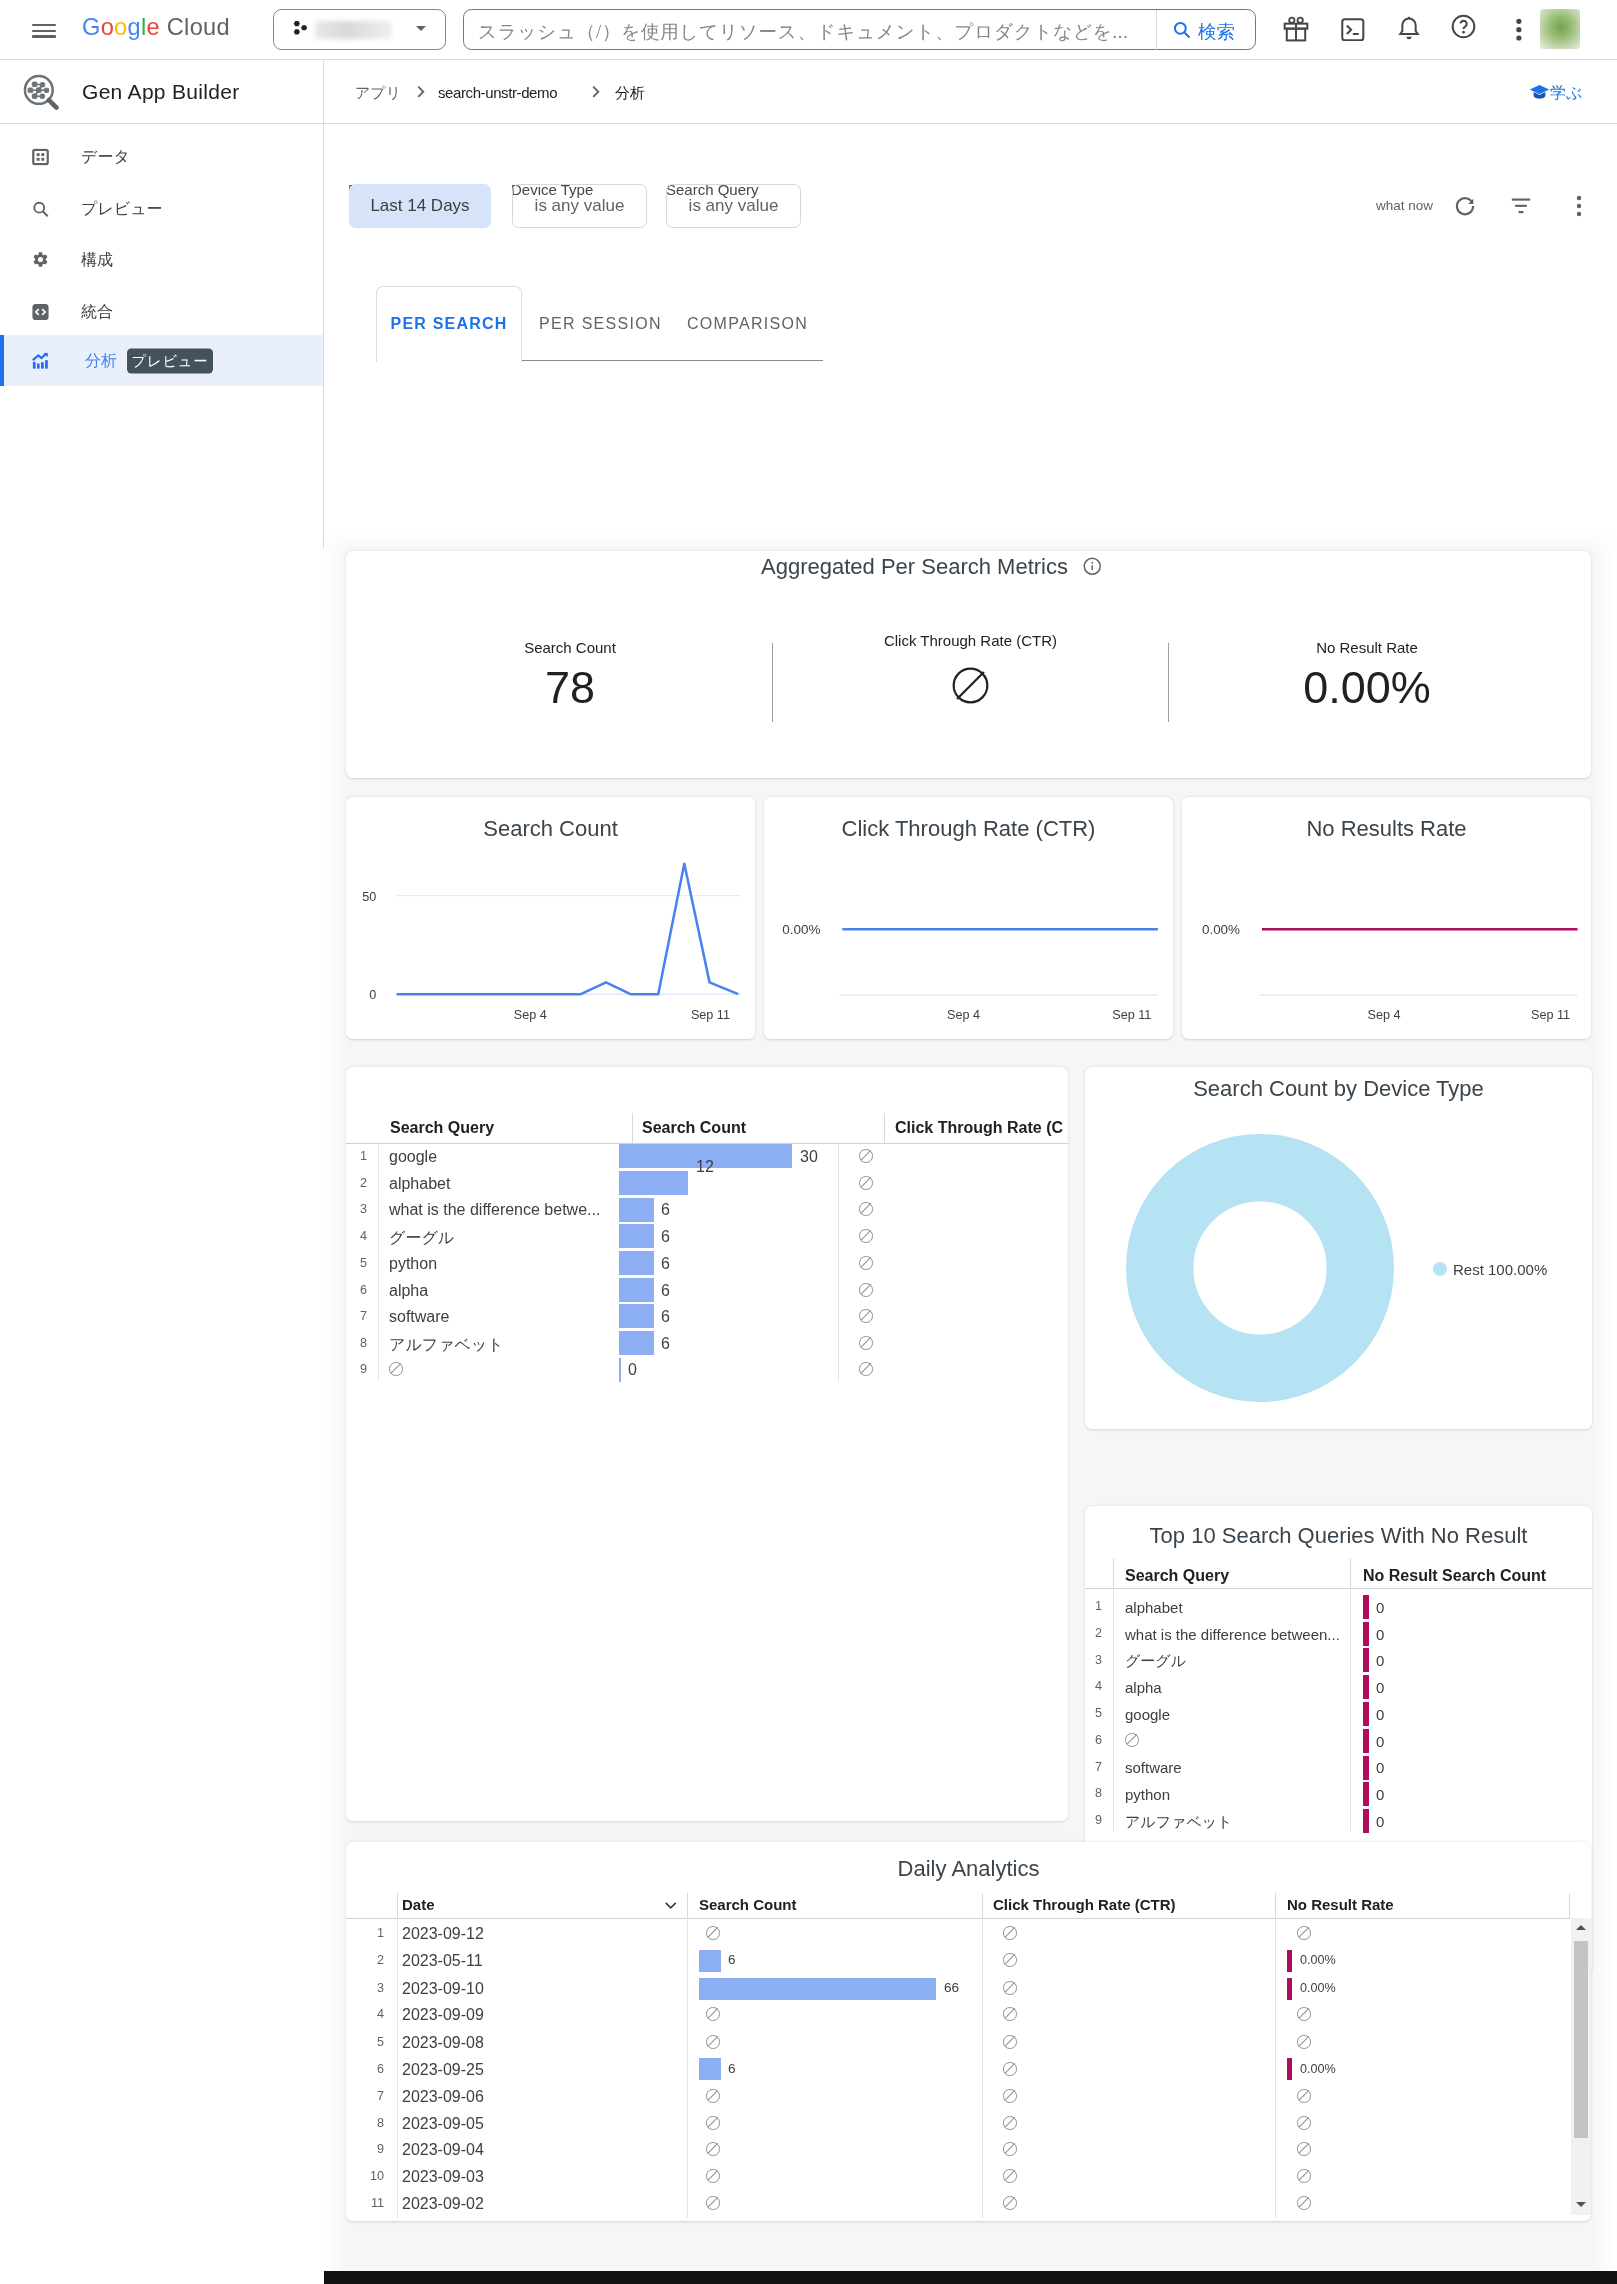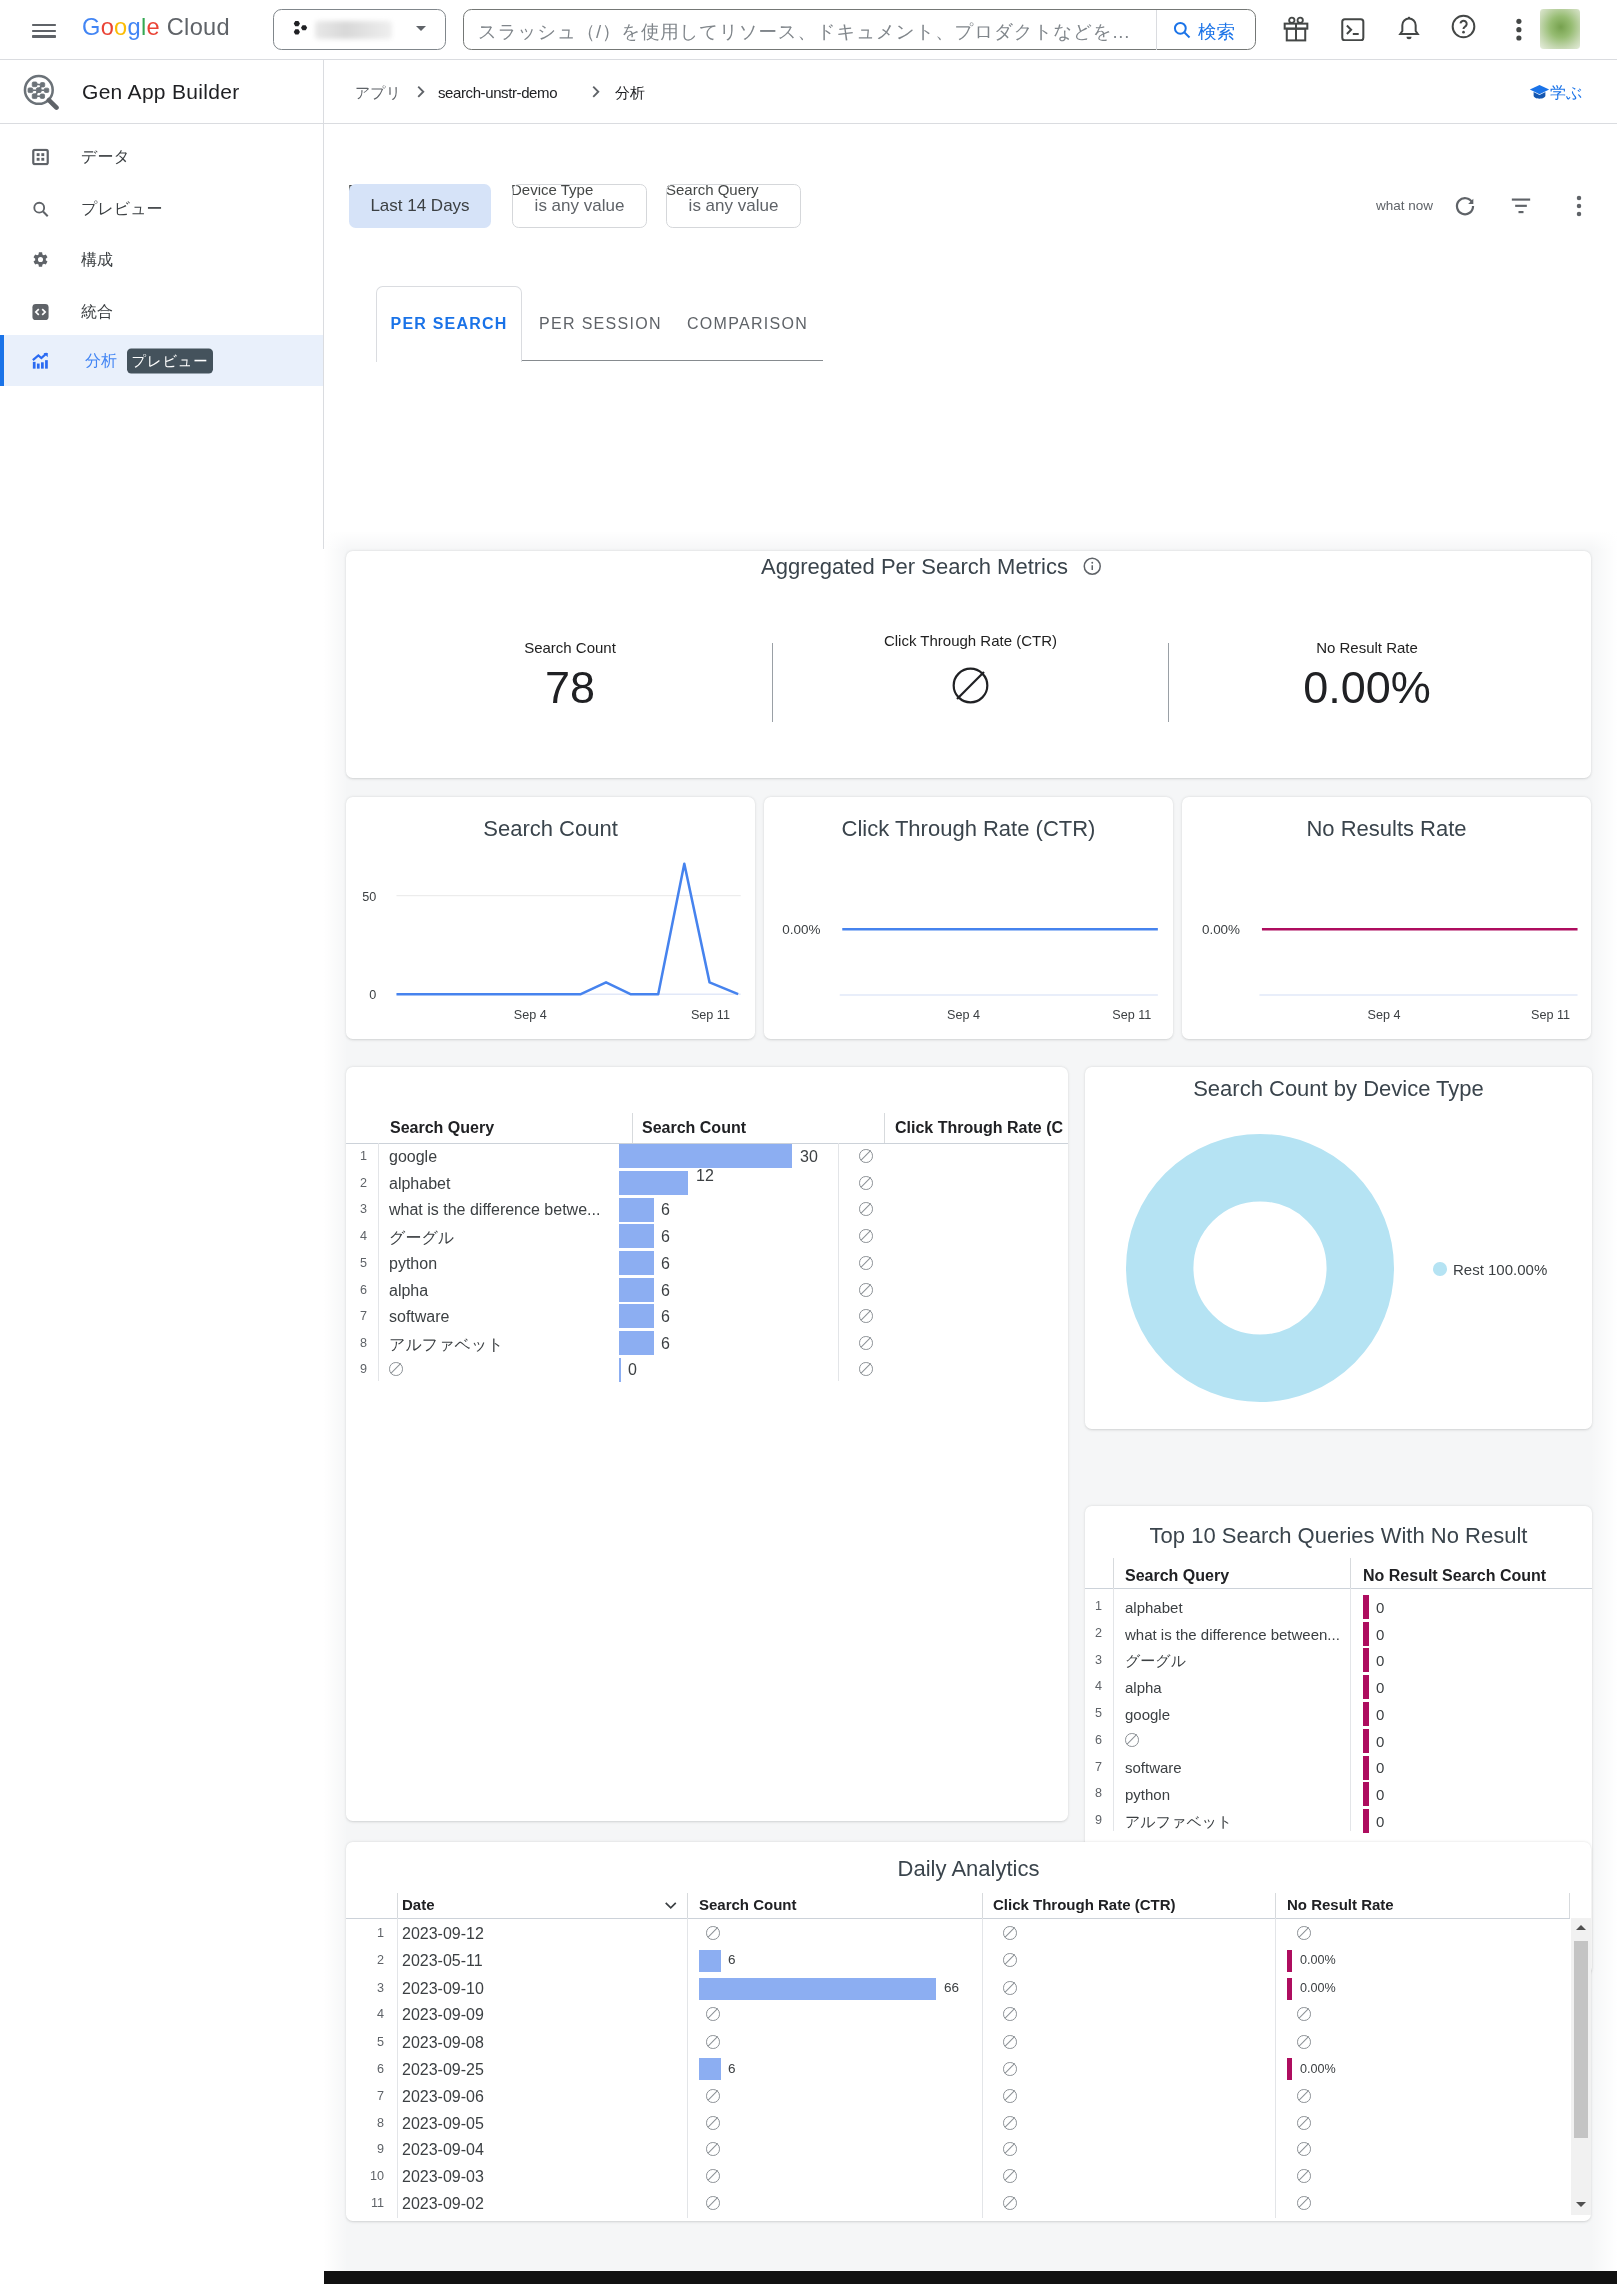--- a/index.html
+++ b/index.html
@@ -12,21 +12,21 @@
 #vdiv { position:absolute; left:323px; top:60px; width:0.8px; height:489px; background:#dadce0; }
 
 
 .hbar { position:absolute; left:32px; width:23.6px; height:2.5px; background:#5f6368; border-radius:0.8px; }
 
 
 .selbox { position:absolute; border:0.8px solid #80868b; border-radius:8.4px; background:#fff; }
 #projblur { position:absolute; left:315px; top:21px; width:77px; height:17.7px; background:linear-gradient(90deg,#e8e8e8,#d8d8d8 40%,#efefef); filter:blur(2.5px); border-radius:3.4px; }
 .caret-down { position:absolute; width:0; height:0; border-left:5px solid transparent; border-right:5px solid transparent; border-top:5.9px solid #5f6368; }
 #searchdiv { position:absolute; left:1156px; top:10px; width:0.8px; height:40px; background:#dadce0; }
-#ph { position:absolute; left:478px; top:19.4px; font-size:18.5px; color:#80868b; letter-spacing:0.8px; width:665px; overflow:hidden; white-space:nowrap; }
+#ph { position:absolute; left:478px; top:19.4px; font-size:18.5px; color:#80868b; letter-spacing:0.8px; width:665px; overflow:hidden; white-space:nowrap;font-family:Liberation Serif, serif; }
 
 .icn { position:absolute; }
 #avatar { position:absolute; left:1540px; top:9.3px; width:40px; height:40px; border-radius:3.4px; background:radial-gradient(circle at 52% 45%, #76a14e 0%, #96bc72 35%, #c6d8b2 70%, #e9efe0 100%); }
 
 
 #gabtitle { position:absolute; left:82px; top:20px; font-size:21px; letter-spacing:0.3px; color:#202124; }
 .crumb { position:absolute; top:23.6px; font-size:15px; }
 #learn { position:absolute; left:1550px; top:23px; font-size:16px; color:#1a73e8; }
 
 
@@ -321,21 +321,21 @@
   <div class="vline" style="left:32px; top:76px; height:238px;"></div>
   <div class="vline" style="left:492px; top:76px; height:238px;"></div>
   <div class="rownum" style="left:0; width:21px; top:82px;">1</div>
   <div class="td" style="left:43px; top:81px;">google</div>
   <div class="bluebar" style="left:273px; top:77px; width:173px; height:23.6px;"></div>
   <div class="td" style="left:454px; top:81px;">30</div>
   <div class="no" style="left:513px; top:82px;"></div>
   <div class="rownum" style="left:0; width:21px; top:109px;">2</div>
   <div class="td" style="left:43px; top:108px;">alphabet</div>
   <div class="bluebar" style="left:273px; top:104px; width:69px; height:23.6px;"></div>
-  <div class="td" style="left:350px; top:100px;">12</div>
+  <div class="td" style="left:350px; top:91px;">12</div>
   <div class="no" style="left:513px; top:109px;"></div>
   <div class="rownum" style="left:0; width:21px; top:135px;">3</div>
   <div class="td" style="left:43px; top:134px;">what is the difference betwe...</div>
   <div class="bluebar" style="left:273px; top:131px; width:35px; height:23.6px;"></div>
   <div class="td" style="left:315px; top:134px;">6</div>
   <div class="no" style="left:513px; top:135px;"></div>
   <div class="rownum" style="left:0; width:21px; top:162px;">4</div>
   <div class="td" style="left:43px; top:161px;">グーグル</div>
   <div class="bluebar" style="left:273px; top:157px; width:35px; height:23.6px;"></div>
   <div class="td" style="left:315px; top:161px;">6</div>

